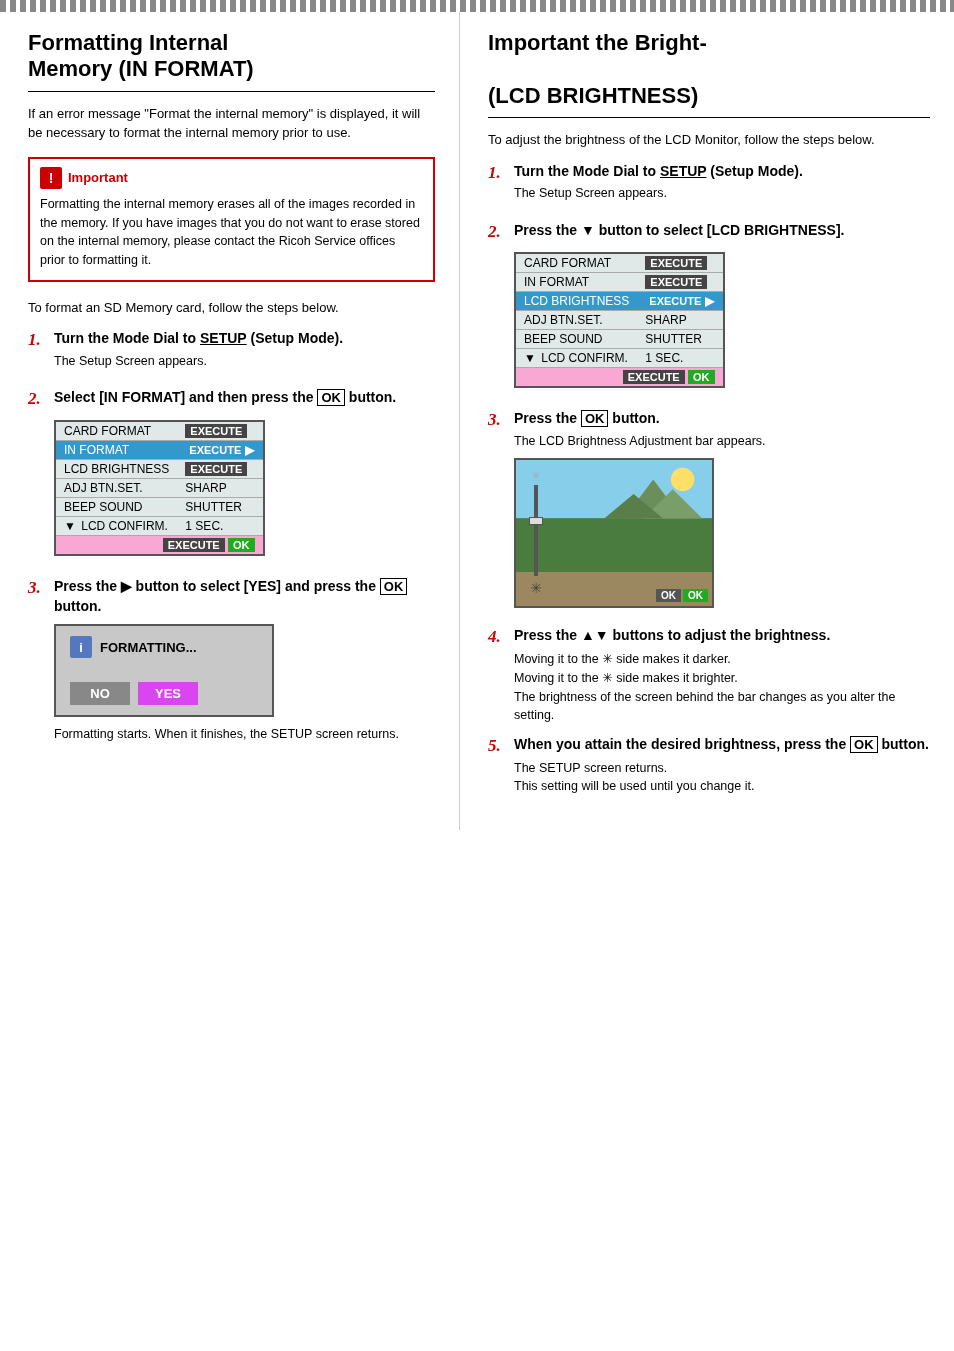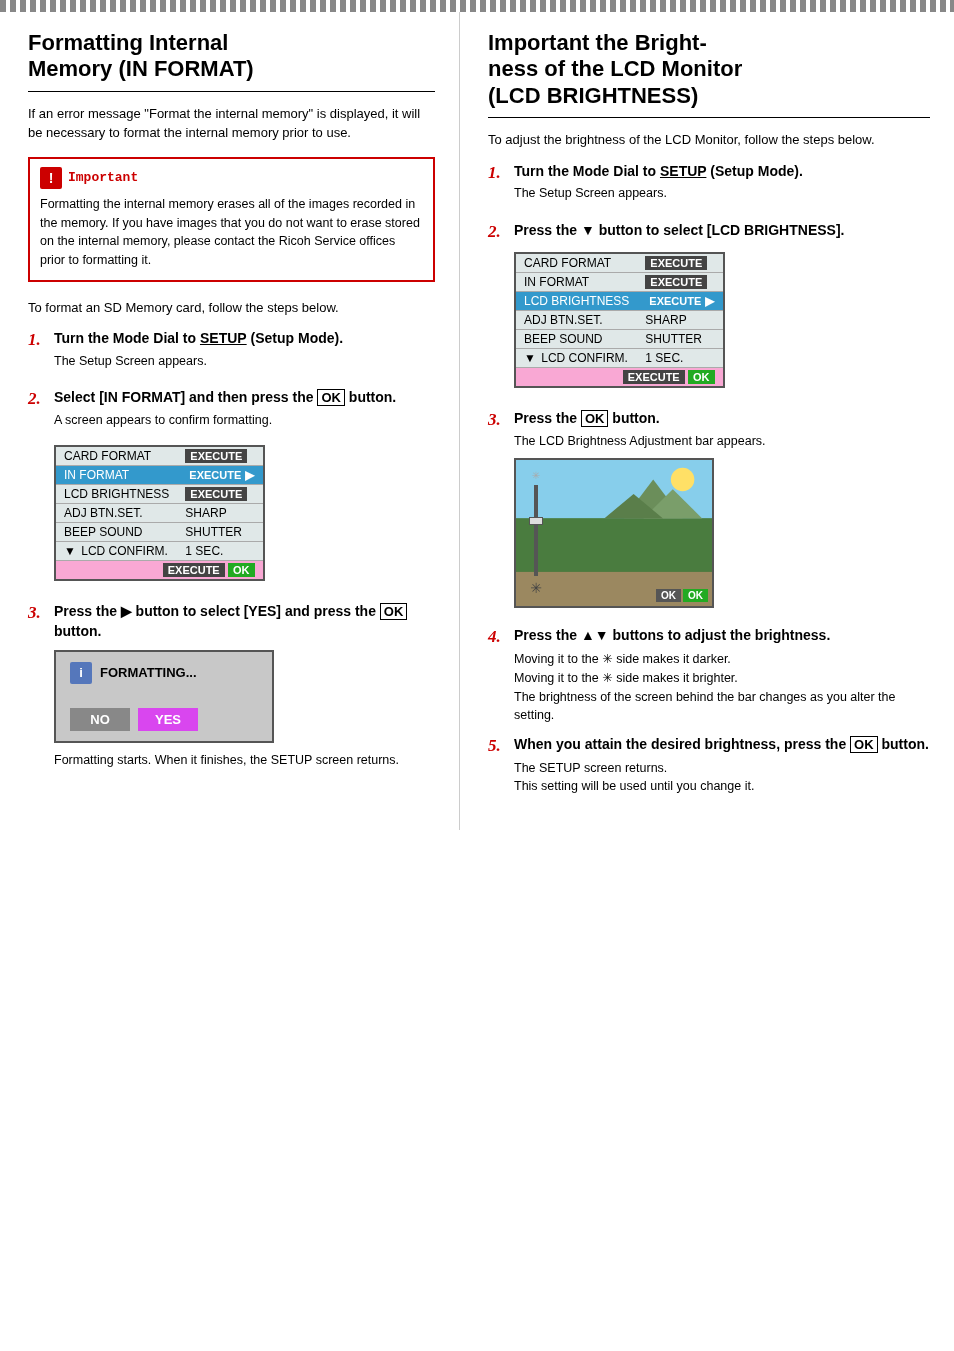--- a/index.html
+++ b/index.html
@@ -90,21 +90,20 @@
       justify-content: center;
       margin-right: 6px;
       flex-shrink: 0;
       border-radius: 2px;
     }
 
     .important-label {
       color: #c00;
       font-weight: 700;
       font-size: 13px;
-      font-family: Liberation Mono, monospace;
     }
 
     .important-text {
       font-size: 12.5px;
       line-height: 1.5;
     }
 
     
     .step {
       display: flex;
@@ -334,21 +333,20 @@
         <p class="step-sub">The Setup Screen appears.</p>
       </div>
     </div>
 
     <div class="step">
       <span class="step-number">2.</span>
       <div class="step-content">
         <div class="step-title">
           Select  [IN FORMAT] and then press the <span class="ok-label" style="border:1.5px solid #000;padding:0 3px;font-weight:700;font-size:13px;">OK</span> button.
         </div>
-        <p class="step-sub">A screen appears to confirm formatting.</p>
 
         
         <div class="menu-table-wrap">
           <table class="menu-table">
             <tbody>
                 <tr>
               <td>CARD FORMAT</td>
               <td><span class="execute-btn">EXECUTE</span></td>
             </tr>
             <tr class="highlighted-row">
@@ -404,21 +402,21 @@
         <p class="format-start-text">Formatting starts. When it finishes, the SETUP screen returns.</p>
       </div>
     </div>
 
   </div>
 
   <div class="right-col">
 
     <h1>
       <span>Important the Bright-</span><br>
-      <span>ness of the LCD Monitor</span><br>
+      <br>
       <span>(LCD BRIGHTNESS)</span>
     </h1>
     <hr class="section-divider">
 
     <p class="section-intro">To adjust the brightness of the LCD Monitor, follow the steps below.</p>
 
     <div class="step">
       <span class="step-number">1.</span>
       <div class="step-content">
         <div class="step-title">

